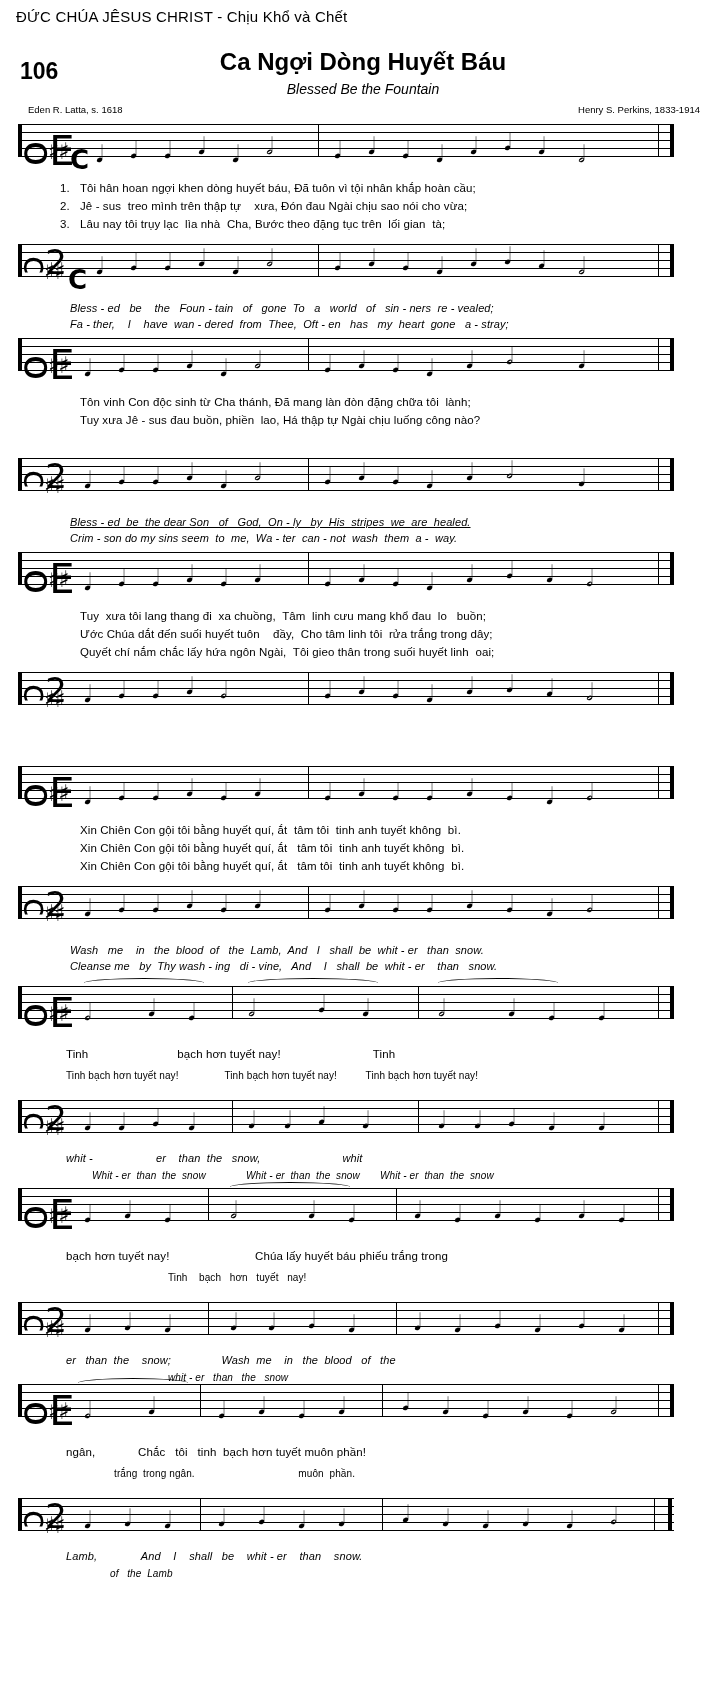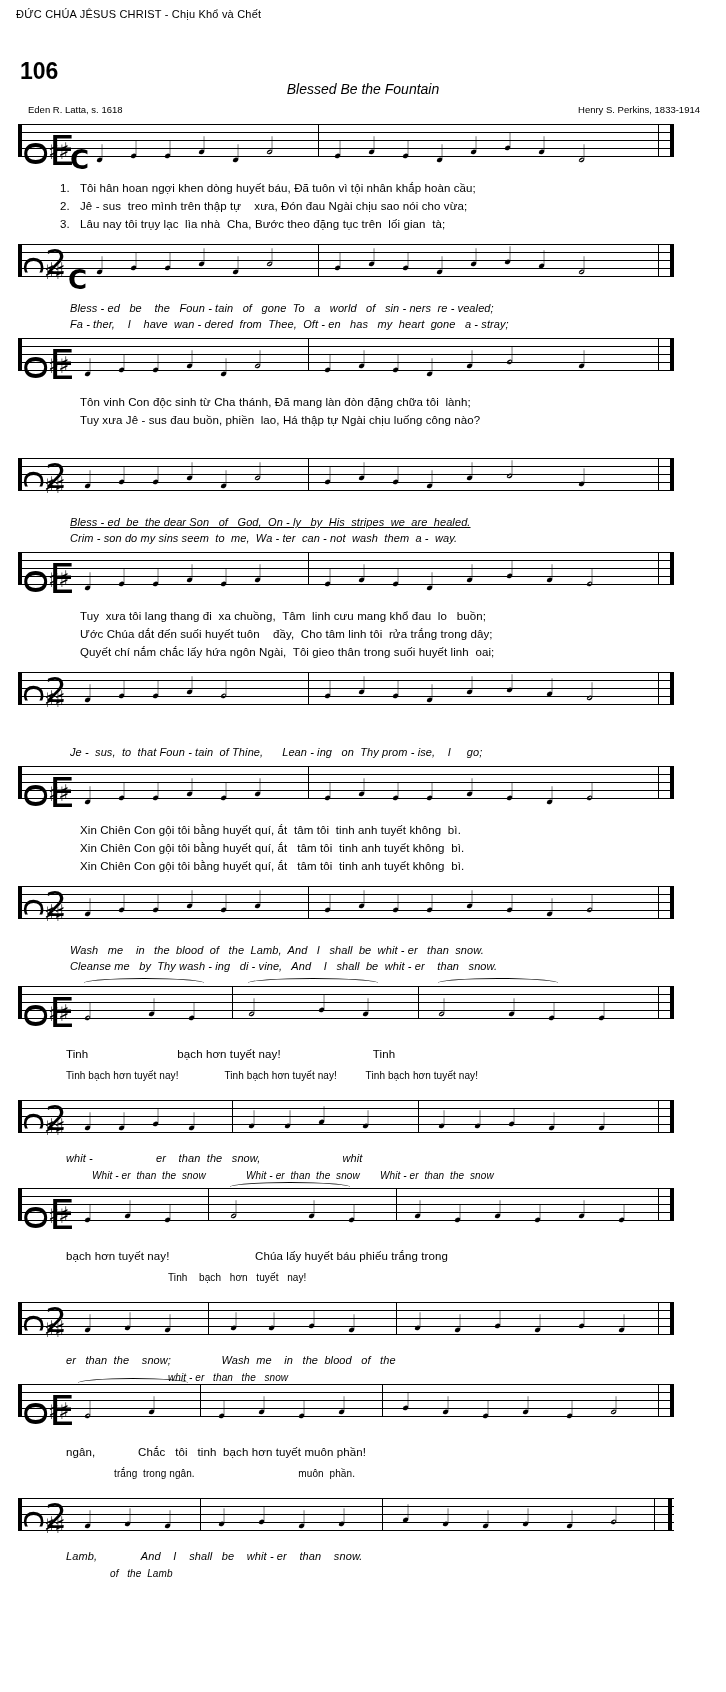--- a/index.html
+++ b/index.html
@@ -1,20 +1,20 @@
 <!DOCTYPE html>
 <html><head>
 <meta charset="utf-8">
 <style>
   html,body{margin:0;padding:0;background:#ffffff;}
   body{width:726px;height:1692px;position:relative;font-family:"Liberation Sans",sans-serif;color:#000;}
   .page{position:relative;width:726px;height:1692px;overflow:hidden;}
 
   
-  .hdr-section{position:absolute;left:16px;top:8px;font-size:11px;letter-spacing:.2px;}
+  .hdr-section{position:absolute;left:16px;top:8px;font-size:15px;letter-spacing:.2px;}
   .hymn-number{position:absolute;left:20px;top:58px;font-size:23px;font-weight:bold;}
   .hymn-title{position:absolute;left:0;top:48px;width:726px;text-align:center;font-size:24px;font-weight:bold;}
   .hymn-subtitle{position:absolute;left:0;top:81px;width:726px;text-align:center;font-size:14px;font-style:italic;}
   .credit-left{position:absolute;left:28px;top:104px;font-size:9.5px;}
   .credit-right{position:absolute;right:26px;top:104px;font-size:9.5px;text-align:right;}
 
   
   .system{position:absolute;left:18px;width:656px;}
   .staff{position:relative;height:44px;}
   .staff .ln{position:absolute;left:0;width:656px;height:1px;background:#000;}
@@ -40,20 +40,21 @@
 
   .slur{position:absolute;border-top:1.3px solid #000;border-radius:50%;height:9px;}
 </style>
 </head>
 <body>
 
 <div class="page">
 
   <div class="hdr-section">ĐỨC CHÚA JÊSUS CHRIST - Chịu Khổ và Chết</div>
   <div class="hymn-number">106</div>
+  <div class="hymn-title">Ca Ngợi Dòng Huyết Báu</div>
   <div class="hymn-subtitle">Blessed Be the Fountain</div>
   <div class="credit-left">Eden R. Latta, s. 1618</div>
   <div class="credit-right">Henry S. Perkins, 1833-1914</div>
 
   <div class="system" style="top:124px;">
 
     <div class="staff">
       <div class="ln"></div>
         <div class="ln"></div>
         <div class="ln"></div>
@@ -231,21 +232,20 @@
       <div class="note" style="left:340px;top:14px;">𝅘𝅥</div>
       <div class="note" style="left:374px;top:18px;">𝅘𝅥</div>
       <div class="note" style="left:408px;top:22px;">𝅘𝅥</div>
       <div class="note" style="left:448px;top:14px;">𝅘𝅥</div>
       <div class="note" style="left:488px;top:12px;">𝅘𝅥</div>
       <div class="note" style="left:528px;top:16px;">𝅘𝅥</div>
       <div class="note" style="left:568px;top:20px;">𝅗𝅥</div>
       <div class="bar" style="left:640px;"></div>
       <div class="bar thick" style="left:652px;"></div>
     </div>
-    <div class="lyr it" style="left:52px;top:194px;">Je -  sus,  to  that Foun - tain  of Thine,      Lean - ing   on  Thy prom - ise,    I     go;</div>
   </div>
 
   <div class="system" style="top:766px;">
     <div class="staff">
       <div class="ln"></div>
         <div class="ln"></div>
         <div class="ln"></div>
         <div class="ln"></div>
         <div class="ln"></div>
       <div class="bar thick" style="left:0;"></div>

